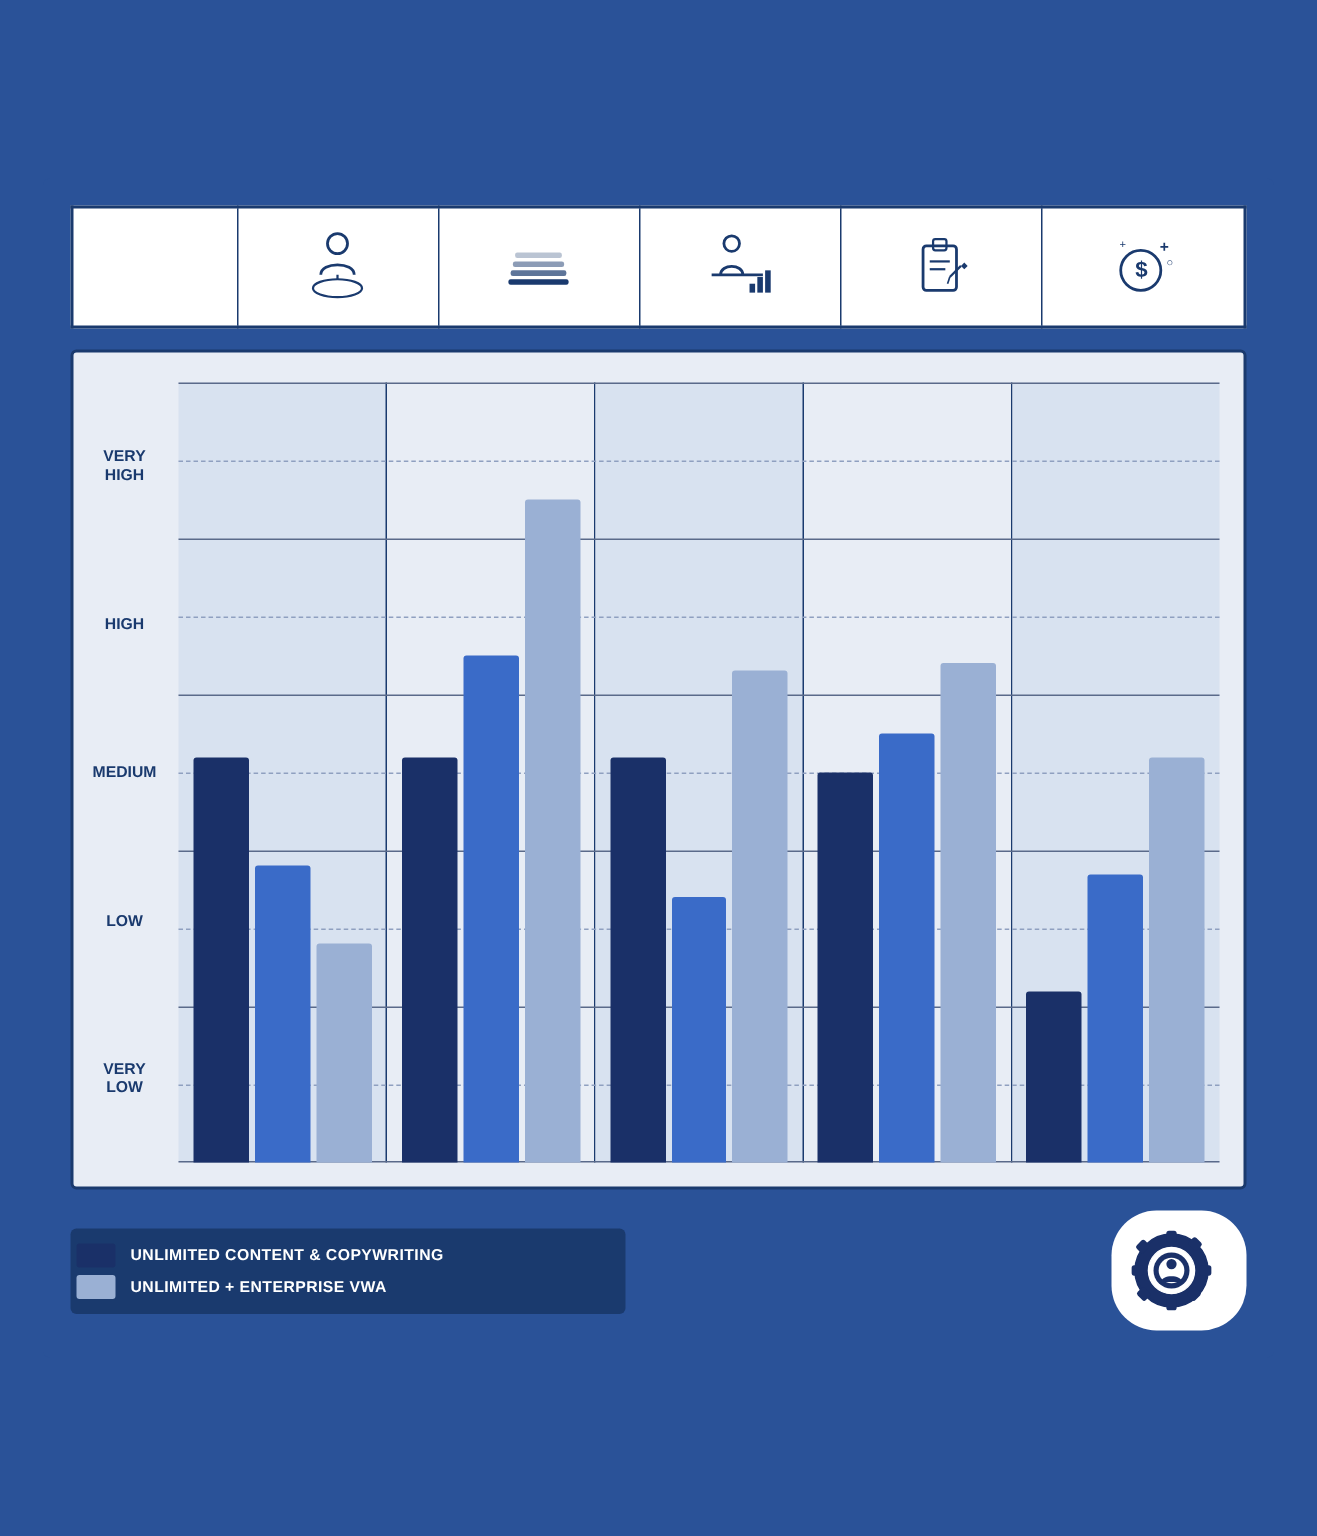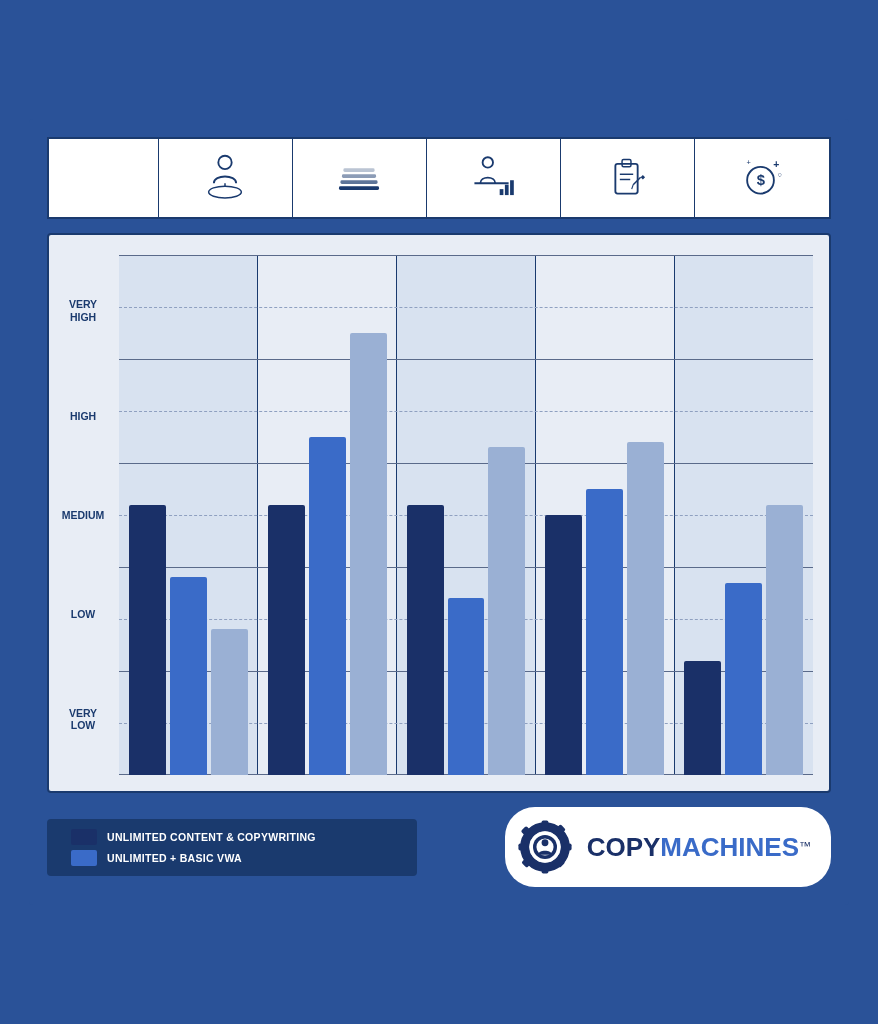--- a/index.html
+++ b/index.html
@@ -113,21 +113,21 @@
       flex: 1;
       max-width: 38px;
     }
     .bar-dark { background: #1a3068; }
     .bar-mid { background: #3a6bc8; }
     .bar-light { background: #9ab0d4; }
     
     .legend {
       background: #1a3a6e;
       border-radius: 4px;
-      padding: 10px 24px;
+      padding: 10px 4px;
       display: flex;
       gap: 0;
       flex-direction: column;
       width: 370px;
     }
     .legend-item {
       display: flex;
       align-items: center;
       margin-bottom: 5px;
     }
@@ -308,22 +308,22 @@
   </div>
 
   <div class="bottom-row">
 
     <div class="legend">
       <div class="legend-item">
         <div class="legend-swatch bar-dark"></div>
         <span class="legend-label">UNLIMITED CONTENT &amp; COPYWRITING</span>
       </div>
       <div class="legend-item">
-        <div class="legend-swatch bar-mid"></div>
-        <span class="legend-label">UNLIMITED + BASIC VWA</span>
+        <div class="legend-swatch bar-light"></div>
+        <span class="legend-label">UNLIMITED + ENTERPRISE VWA</span>
       </div>
     </div>
 
     <div class="logo-area">
       <svg class="logo-icon" viewBox="0 0 70 70" fill="none" xmlns="http://www.w3.org/2000/svg">
 
         <circle cx="35" cy="35" r="28" fill="#1a3068" stroke="#1a3068" stroke-width="2"></circle>
         <circle cx="35" cy="35" r="18" fill="white" stroke="white" stroke-width="1"></circle>
 
         <rect x="31" y="4" width="8" height="9" rx="2" fill="#1a3068"></rect>
@@ -334,20 +334,15 @@
         <rect x="49" y="10" width="8" height="9" rx="2" transform="rotate(-45 53 14)" fill="#1a3068"></rect>
         <rect x="49" y="49" width="8" height="9" rx="2" transform="rotate(45 53 53)" fill="#1a3068"></rect>
         <rect x="9" y="49" width="8" height="9" rx="2" transform="rotate(-45 13 53)" fill="#1a3068"></rect>
 
         <circle cx="35" cy="35" r="14" fill="#1a3068"></circle>
         <circle cx="35" cy="35" r="10" fill="white"></circle>
 
         <circle cx="35" cy="30" r="4" fill="#1a3068"></circle>
         <path d="M27 44 C27 38 43 38 43 44" fill="#1a3068"></path>
       </svg>
-      <div class="logo-text">
-        <span>
-          <span style="font-size:26px;font-weight:900;color:#1a3068;font-family:Arial,sans-serif;">COPY</span><span style="font-size:26px;font-weight:900;color:#3a6bc8;font-family:Arial,sans-serif;">MACHINES</span><span style="font-size:12px;vertical-align:super;color:#1a3068;font-family:Arial,sans-serif;">™</span>
-        </span>
-      </div>
     </div>
   </div>
 </div>
 
 </body></html>

